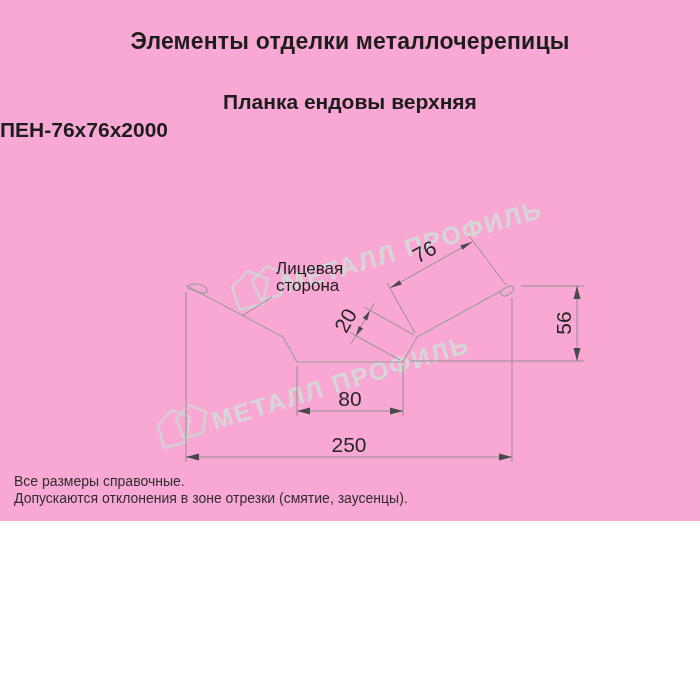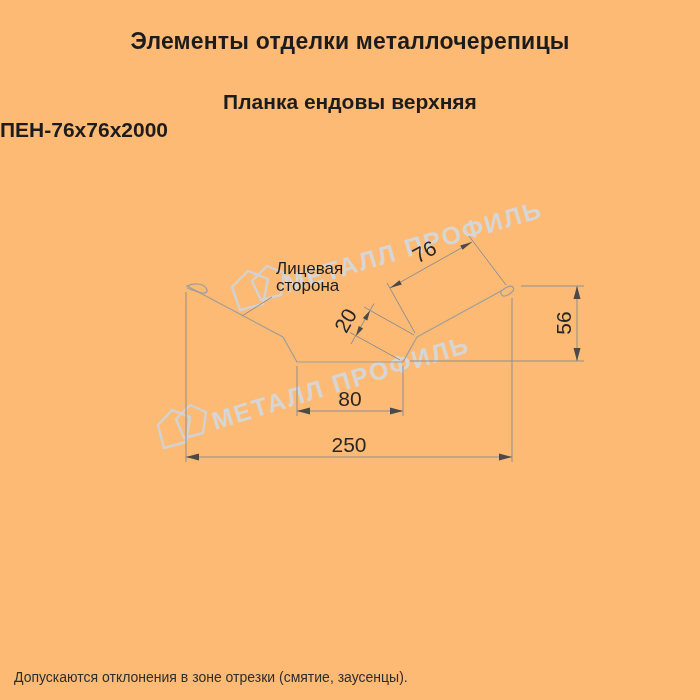--- a/index.html
+++ b/index.html
@@ -1,17 +1,17 @@
 <!DOCTYPE html>
 <html><head>
 <meta charset="utf-8">
 <style>
   html,body{margin:0;padding:0;background:#fff;}
   .page{
-    position:relative;width:700px;height:700px;background:#fdba74;
+    position:relative;width:700px;height:521px;background:#f9a8d4;
     font-family:"Liberation Sans",sans-serif;overflow:hidden;
   }
   .title{
     position:absolute;top:28px;left:0;width:700px;text-align:center;
     font-size:23px;font-weight:bold;color:#1c1c1c;letter-spacing:.2px;
   }
   .subtitle{
     position:absolute;top:90px;left:0;width:700px;text-align:center;
     font-size:21px;font-weight:bold;color:#1c1c1c;
   }
@@ -115,16 +115,17 @@
       <line class="dim" x1="400" y1="360" x2="350" y2="332.5"></line>
       <line class="dim" x1="414" y1="335" x2="364" y2="307"></line>
       <line class="dim" x1="351" y1="344" x2="374" y2="303.5"></line>
       <polygon class="arrow" points="356,336 363.1,328.5 358.7,326.1"></polygon>
       <polygon class="arrow" points="370,310.5 367.3,320.4 362.9,318"></polygon>
       <text class="dim-text" transform="translate(352,324) rotate(-61)" text-anchor="middle">20</text>
     </g>
   </svg>
 
   <div class="footer">
+    <div>Все размеры справочные.</div>
     <div>Допускаются отклонения в зоне отрезки (смятие, заусенцы).</div>
   </div>
 
 </div>
 
 </body></html>

